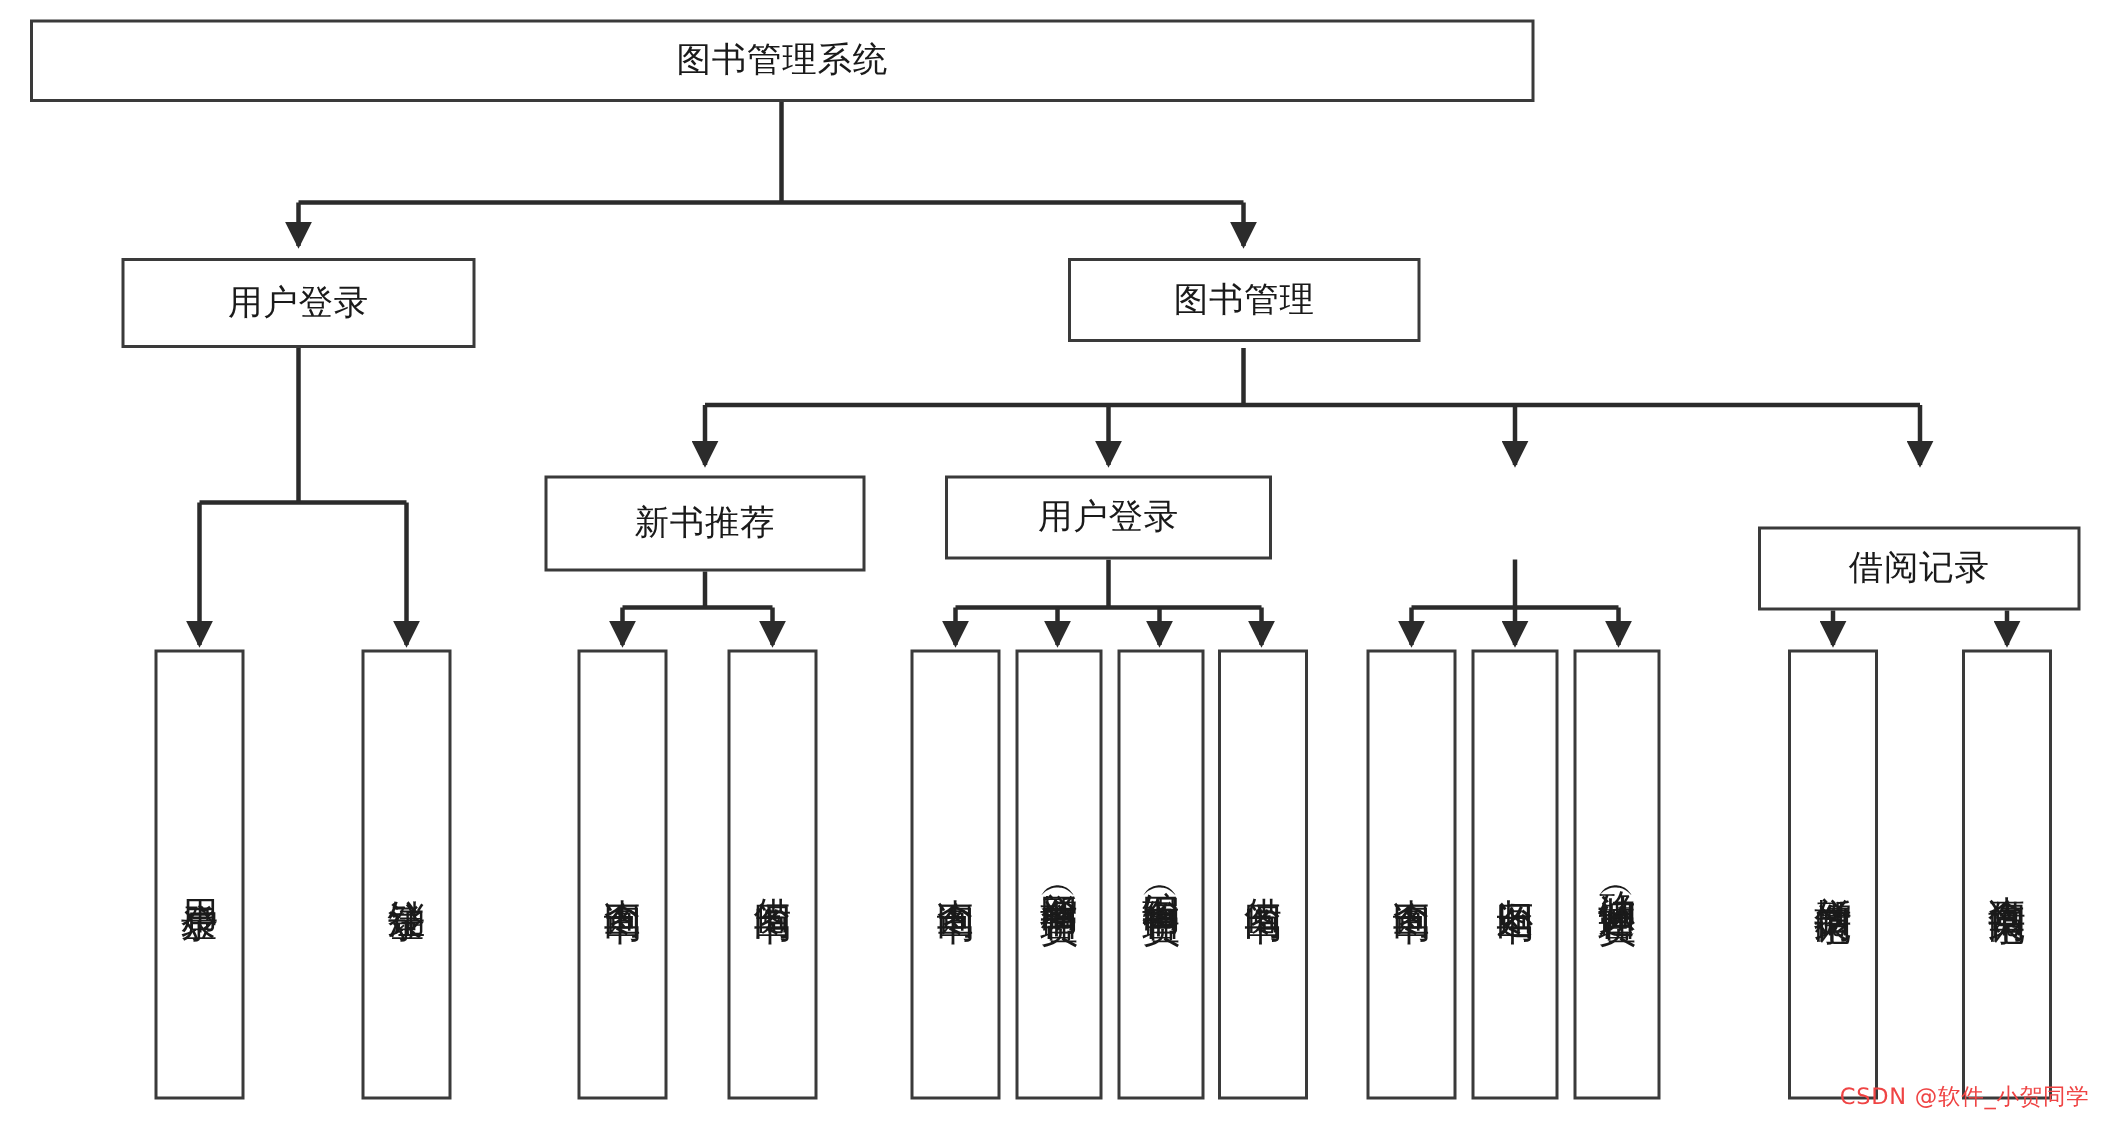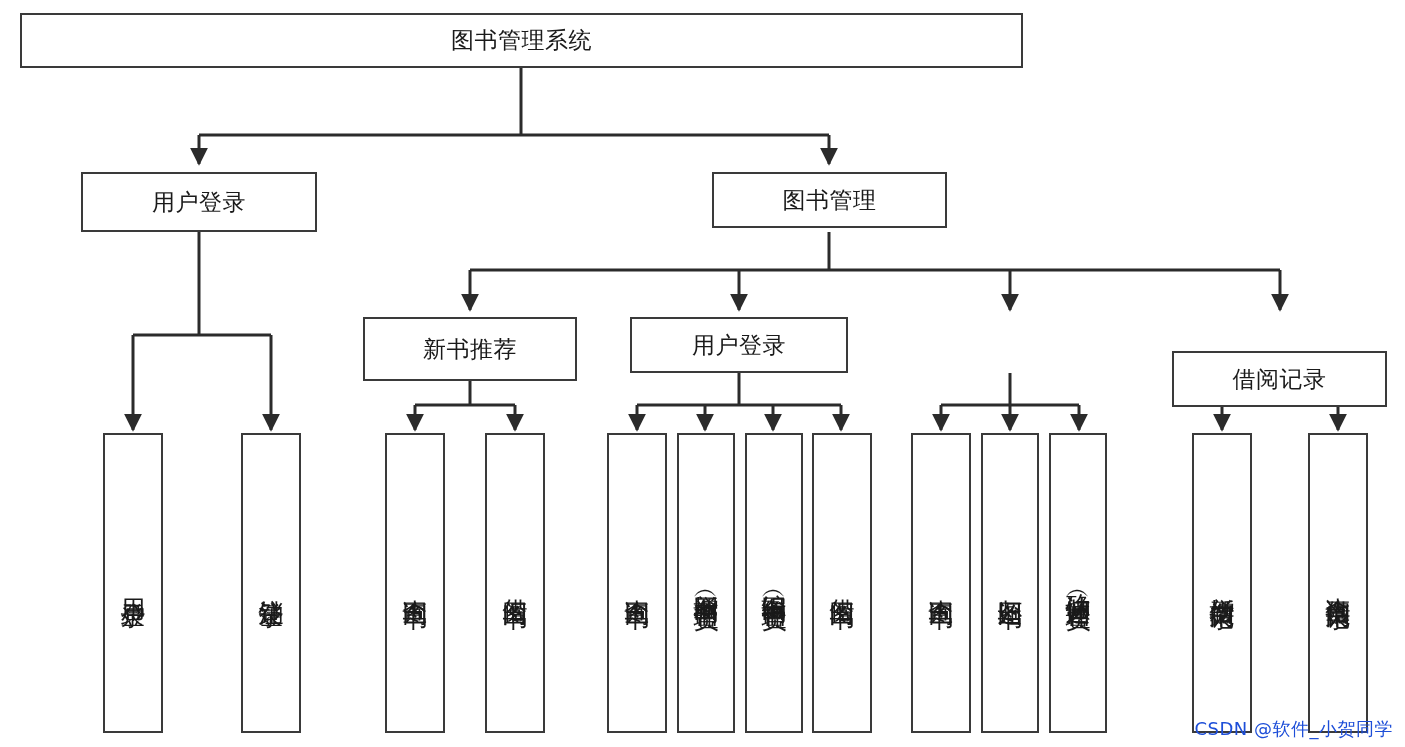--- a/index.html
+++ b/index.html
@@ -59,22 +59,22 @@
     max-height: 262px;
     text-align: center;
   }
   .node.vert.tall .label {
     max-height: 282px;
   }
   #watermark {
     position: absolute;
     right: 12px;
     bottom: 6px;
-    font-size: 18px;
-    color: #1d4ed8;
+    font-size: 15px;
+    color: #ef4444;
     letter-spacing: 0.5px;
     white-space: nowrap;
     pointer-events: none;
   }
 </style>
 </head>
 <body>
 
 <div id="canvas">
 

